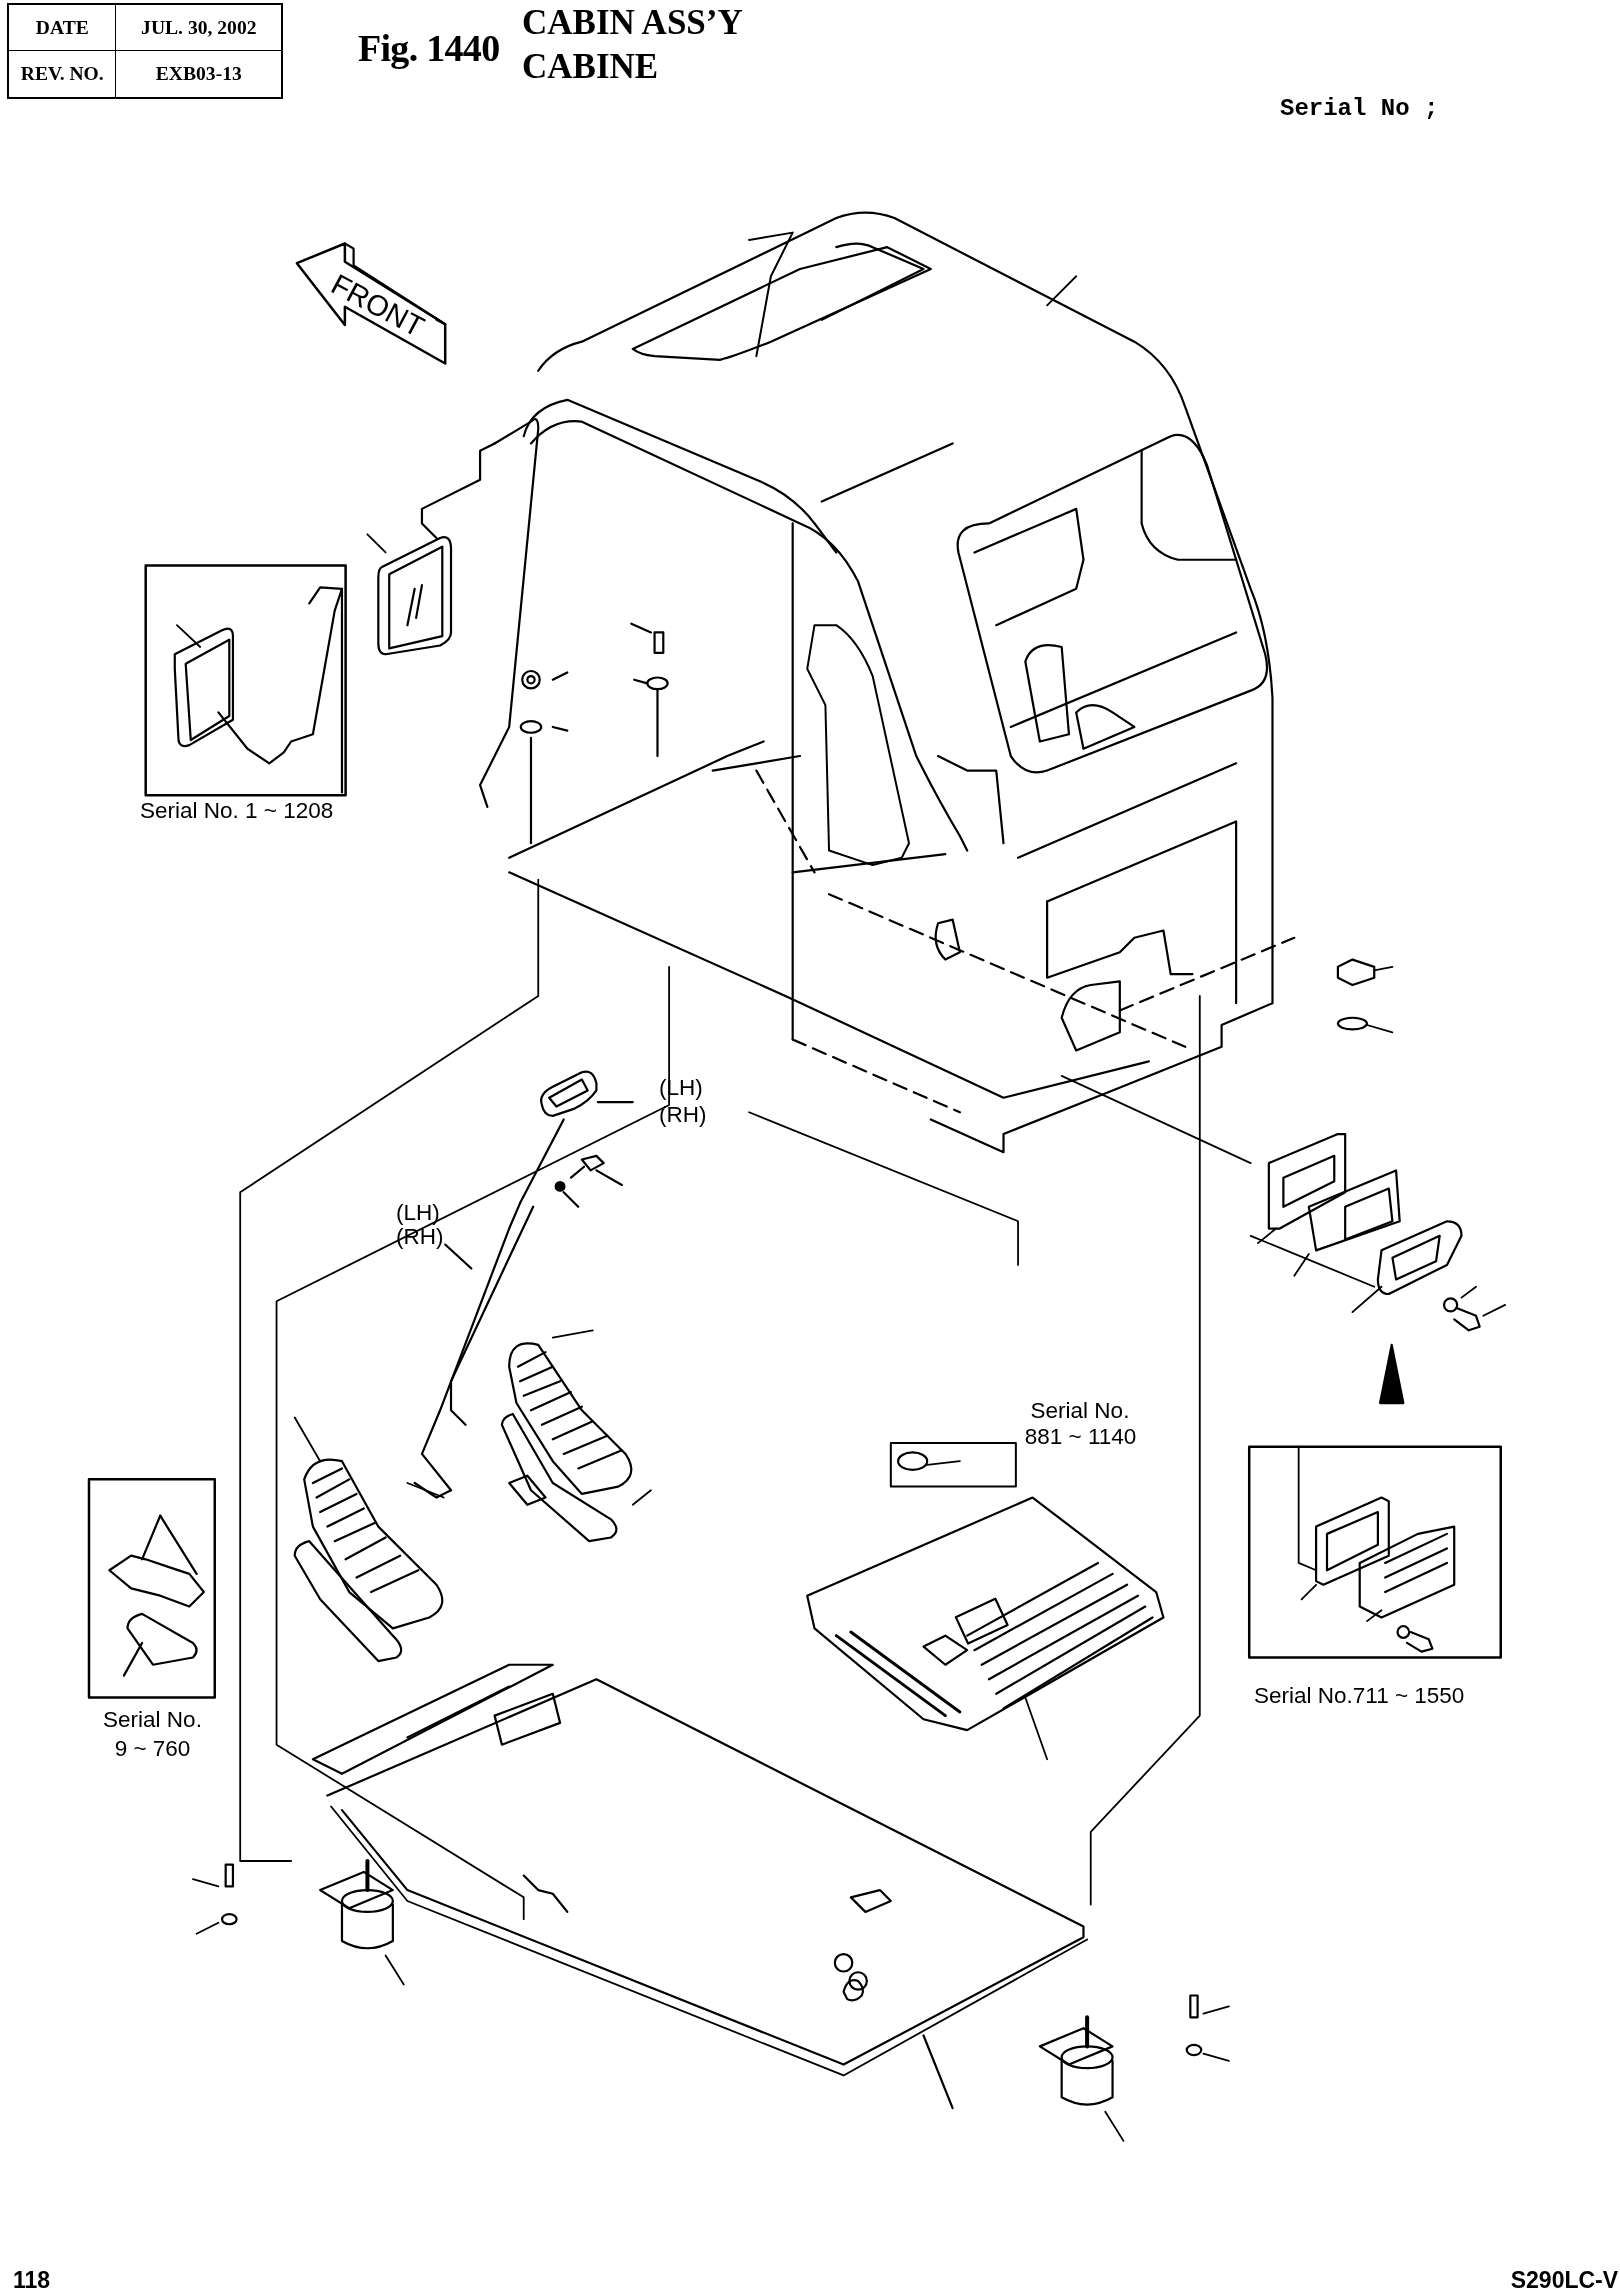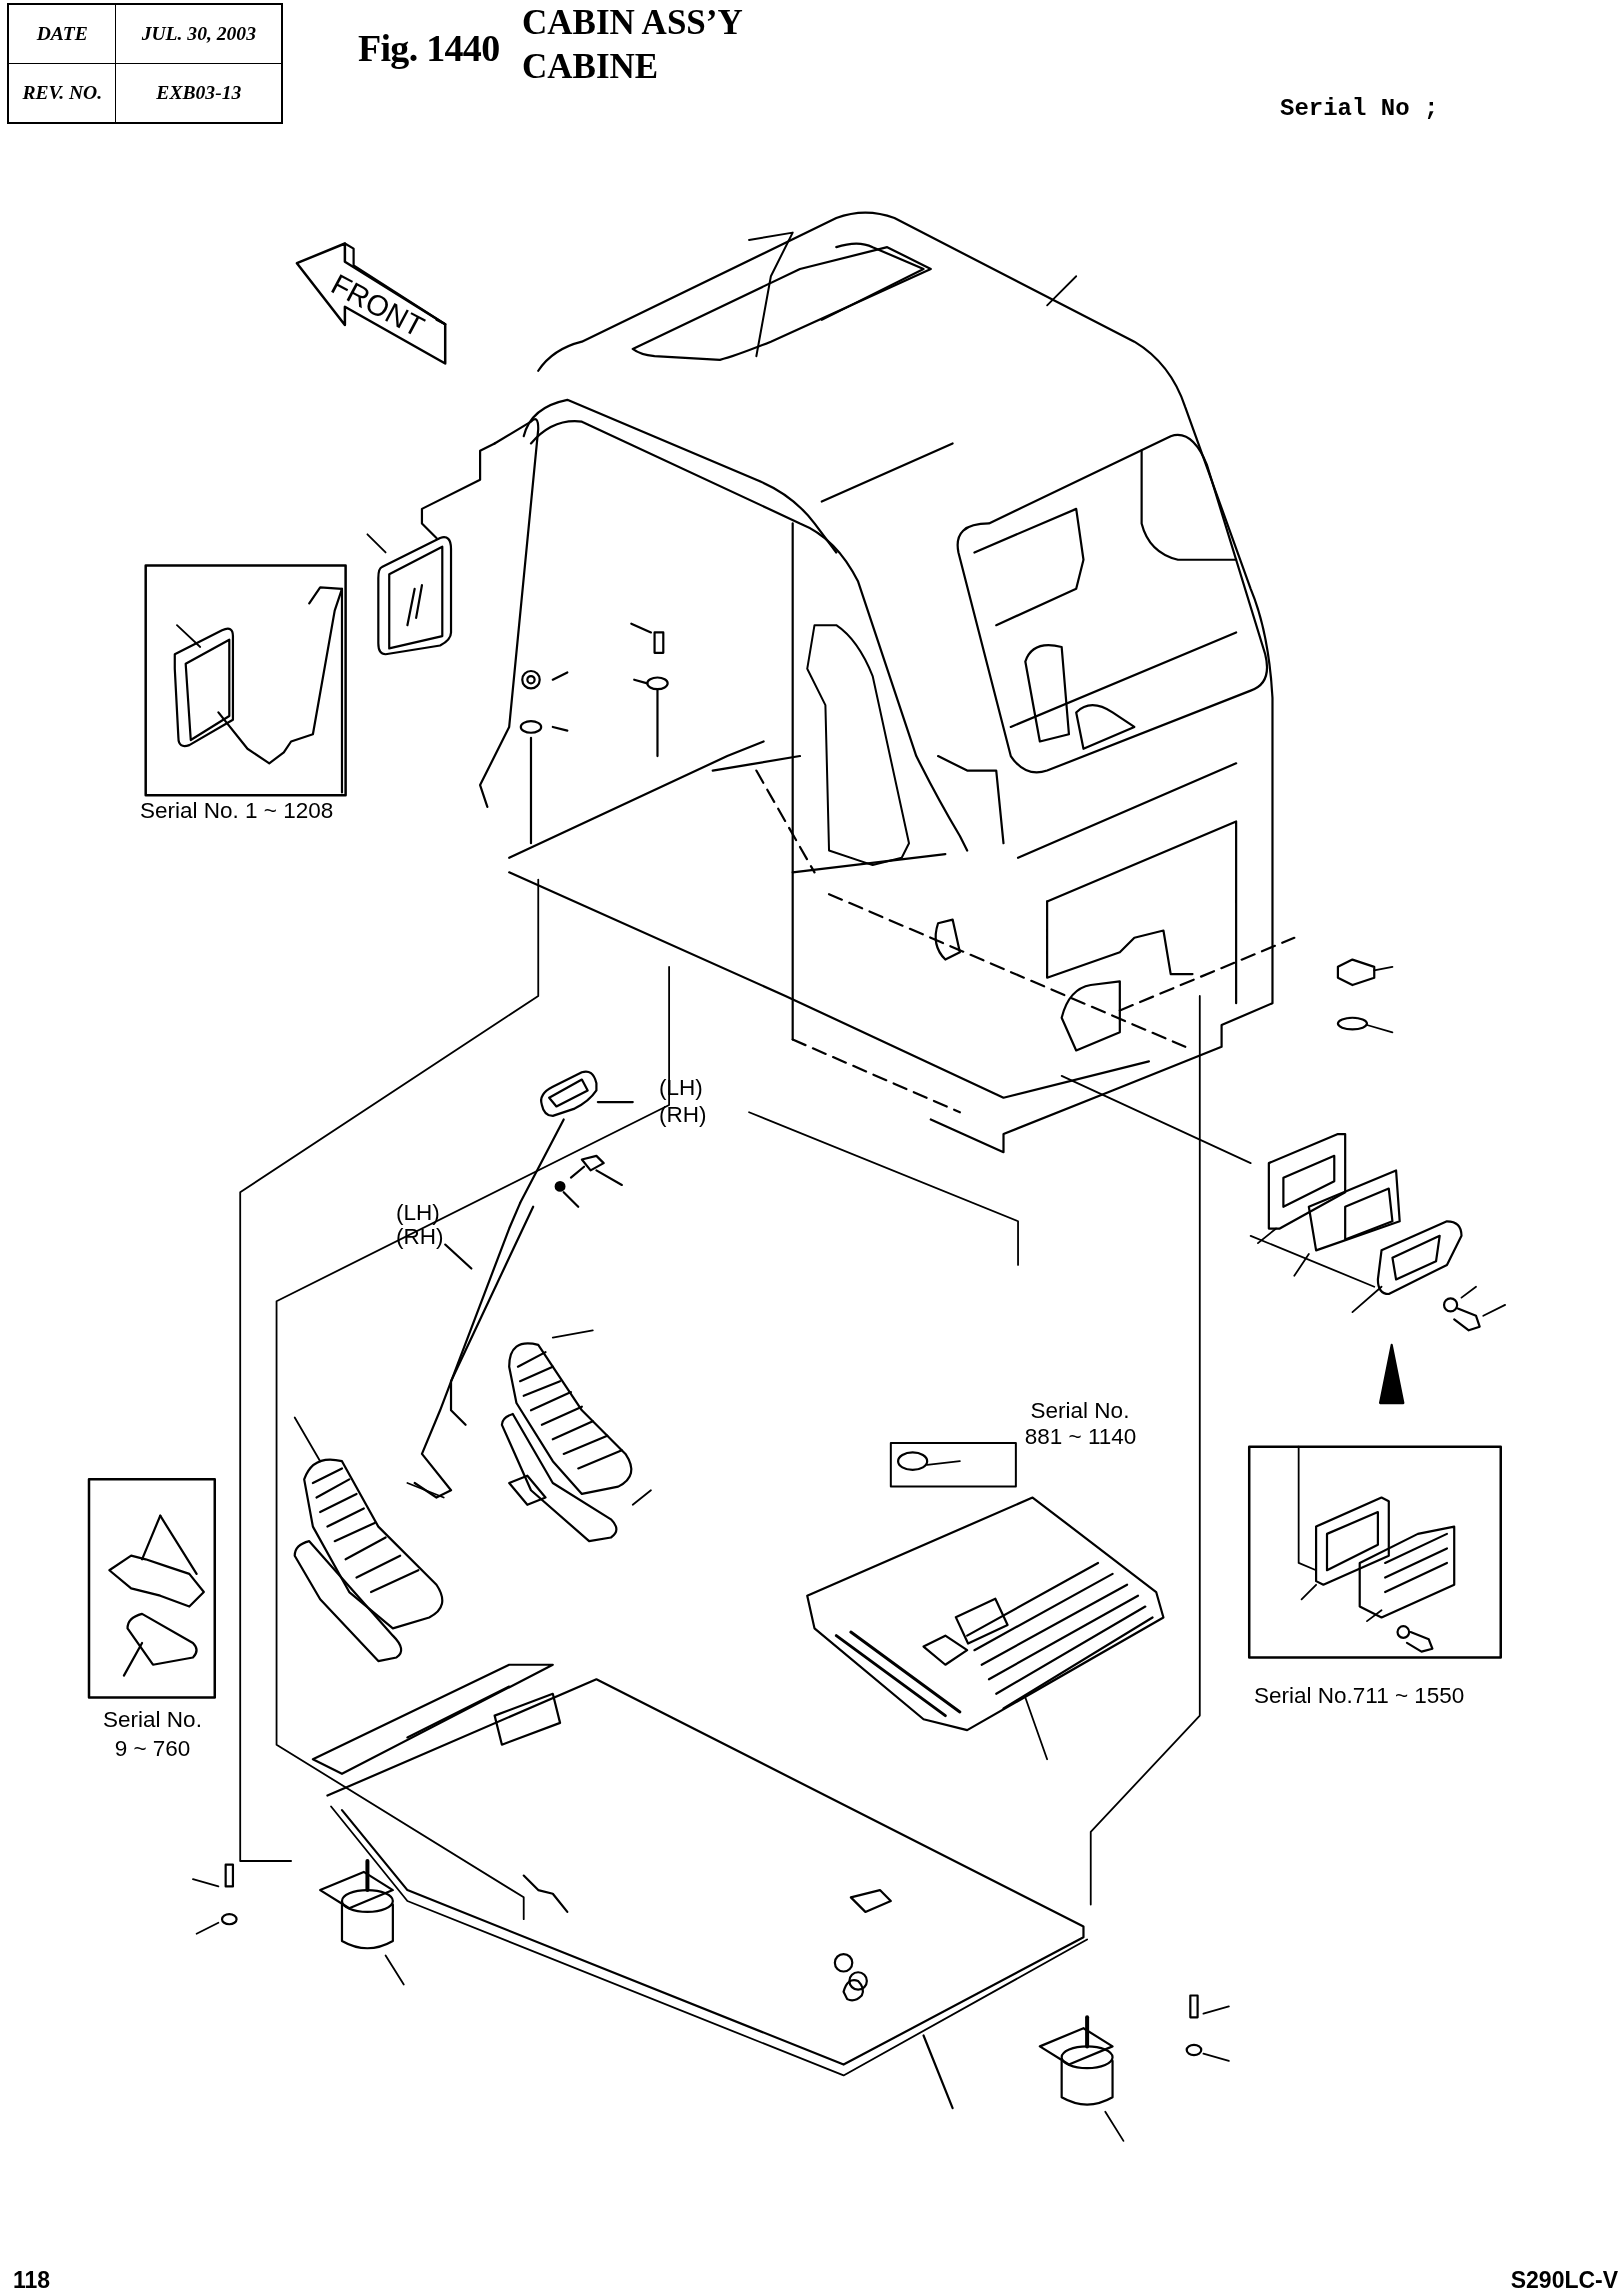--- a/index.html
+++ b/index.html
@@ -1,39 +1,39 @@
 <!DOCTYPE html>
 <html style="font-size:11.6px"><head>
 <meta charset="utf-8">
 <style>
   html, body { margin:0; padding:0; background:#ffffff; }
   body { width:1621px; height:2295px; position:relative; overflow:hidden; font-family:"Liberation Sans", sans-serif; color:#000; }
   .serif { font-family:"Liberation Serif", serif; font-weight:bold; }
-  #hdr-table { position:absolute; left:7.3px; top:2.9px; width:276px; height:121px; border:2.9px solid #000; border-collapse:collapse; box-sizing:border-box;font-style:italic; }
+  #hdr-table { position:absolute; left:7.3px; top:2.9px; width:276px; height:96px; border:2.9px solid #000; border-collapse:collapse; box-sizing:border-box; }
   #hdr-table td { border:1.5px solid #000; text-align:center; vertical-align:middle; font-size:19.6px; padding:0; }
   #hdr-table td.k { width:106px; }
   #fig-no { position:absolute; left:358px; top:26px; font-size:38px; letter-spacing:-0.7px;text-align:right; }
   #fig-t1 { position:absolute; left:522px; top:2.9px; font-size:35px; }
   #fig-t2 { position:absolute; left:522px; top:47px; font-size:35px; }
   #serial-hdr { position:absolute; left:1280px; top:95px; font-size:24px;font-family:Liberation Mono, monospace; }
   #page-no { position:absolute; left:13px; top:2267px; font-size:23px; font-weight:bold; }
   #model-no { position:absolute; right:2.9px; top:2267px; font-size:23px; font-weight:bold; }
   .lbl { position:absolute; font-size:22.5px; white-space:nowrap; line-height:1.15; }
   .lbl.c { text-align:center; }
   svg#drawing { position:absolute; left:0; top:0; }
   svg#drawing * { vector-effect:non-scaling-stroke; }
 </style>
 </head>
 <body>
 
 <table id="hdr-table">
   <tbody>
       <tr>
     <td class="k serif">DATE</td>
-    <td class="serif">JUL.  30, 2003</td>
+    <td class="serif">JUL.  30, 2002</td>
   </tr>
   <tr>
     <td class="k serif">REV. NO.</td>
     <td class="serif">EXB03-13</td>
   </tr>
 </tbody>
   </table>
 <div id="fig-no" class="serif">Fig. 1440</div>
 <div id="fig-t1" class="serif">CABIN ASS’Y</div>
 <div id="fig-t2" class="serif">CABINE</div>

